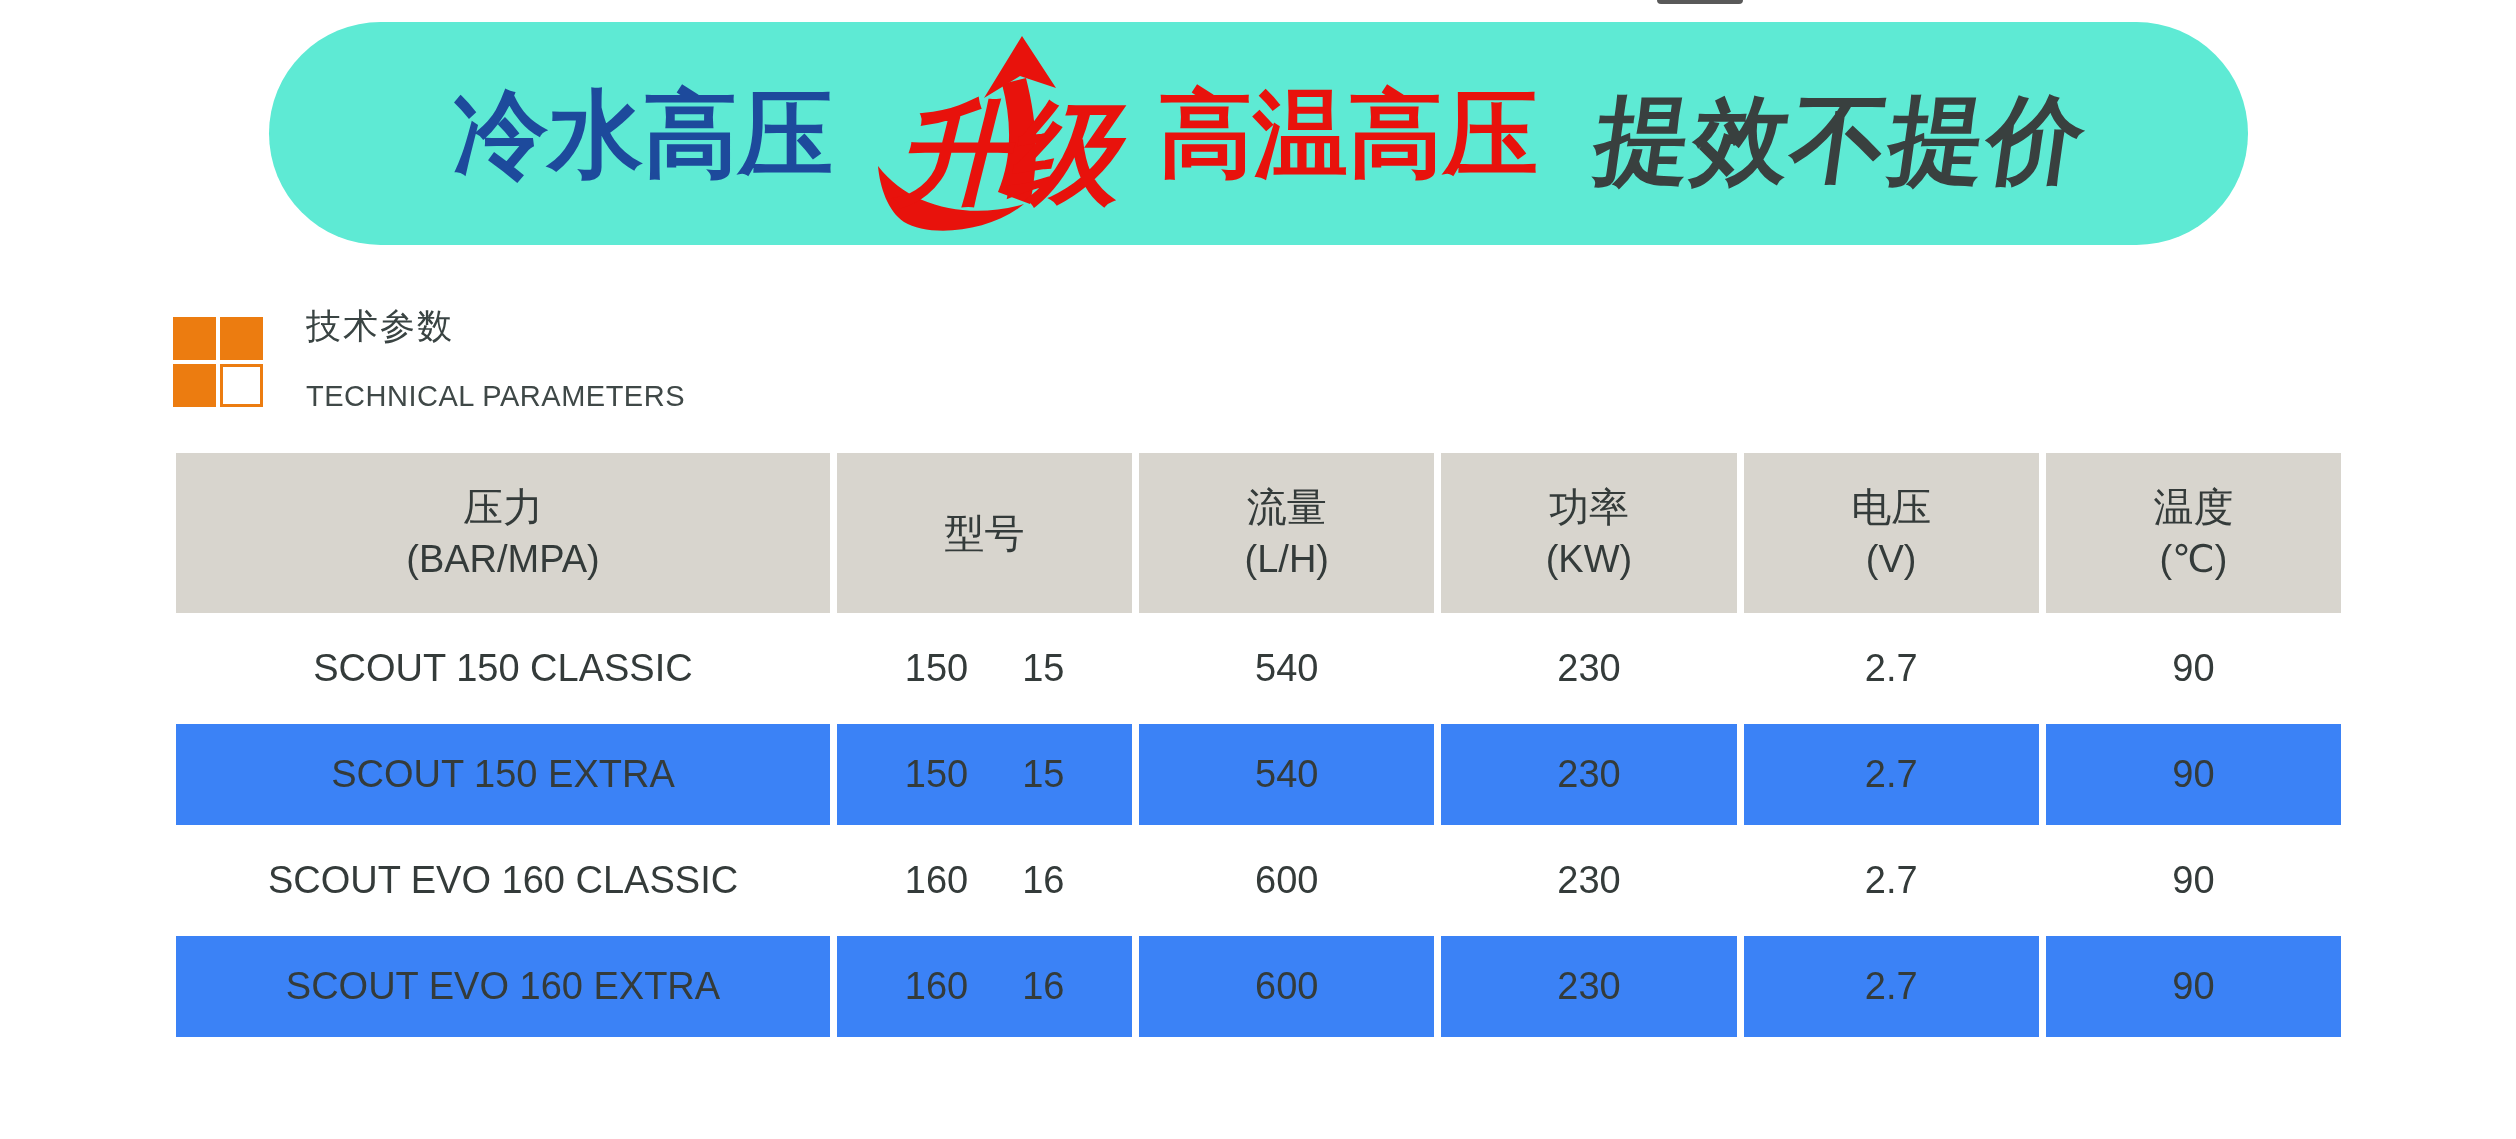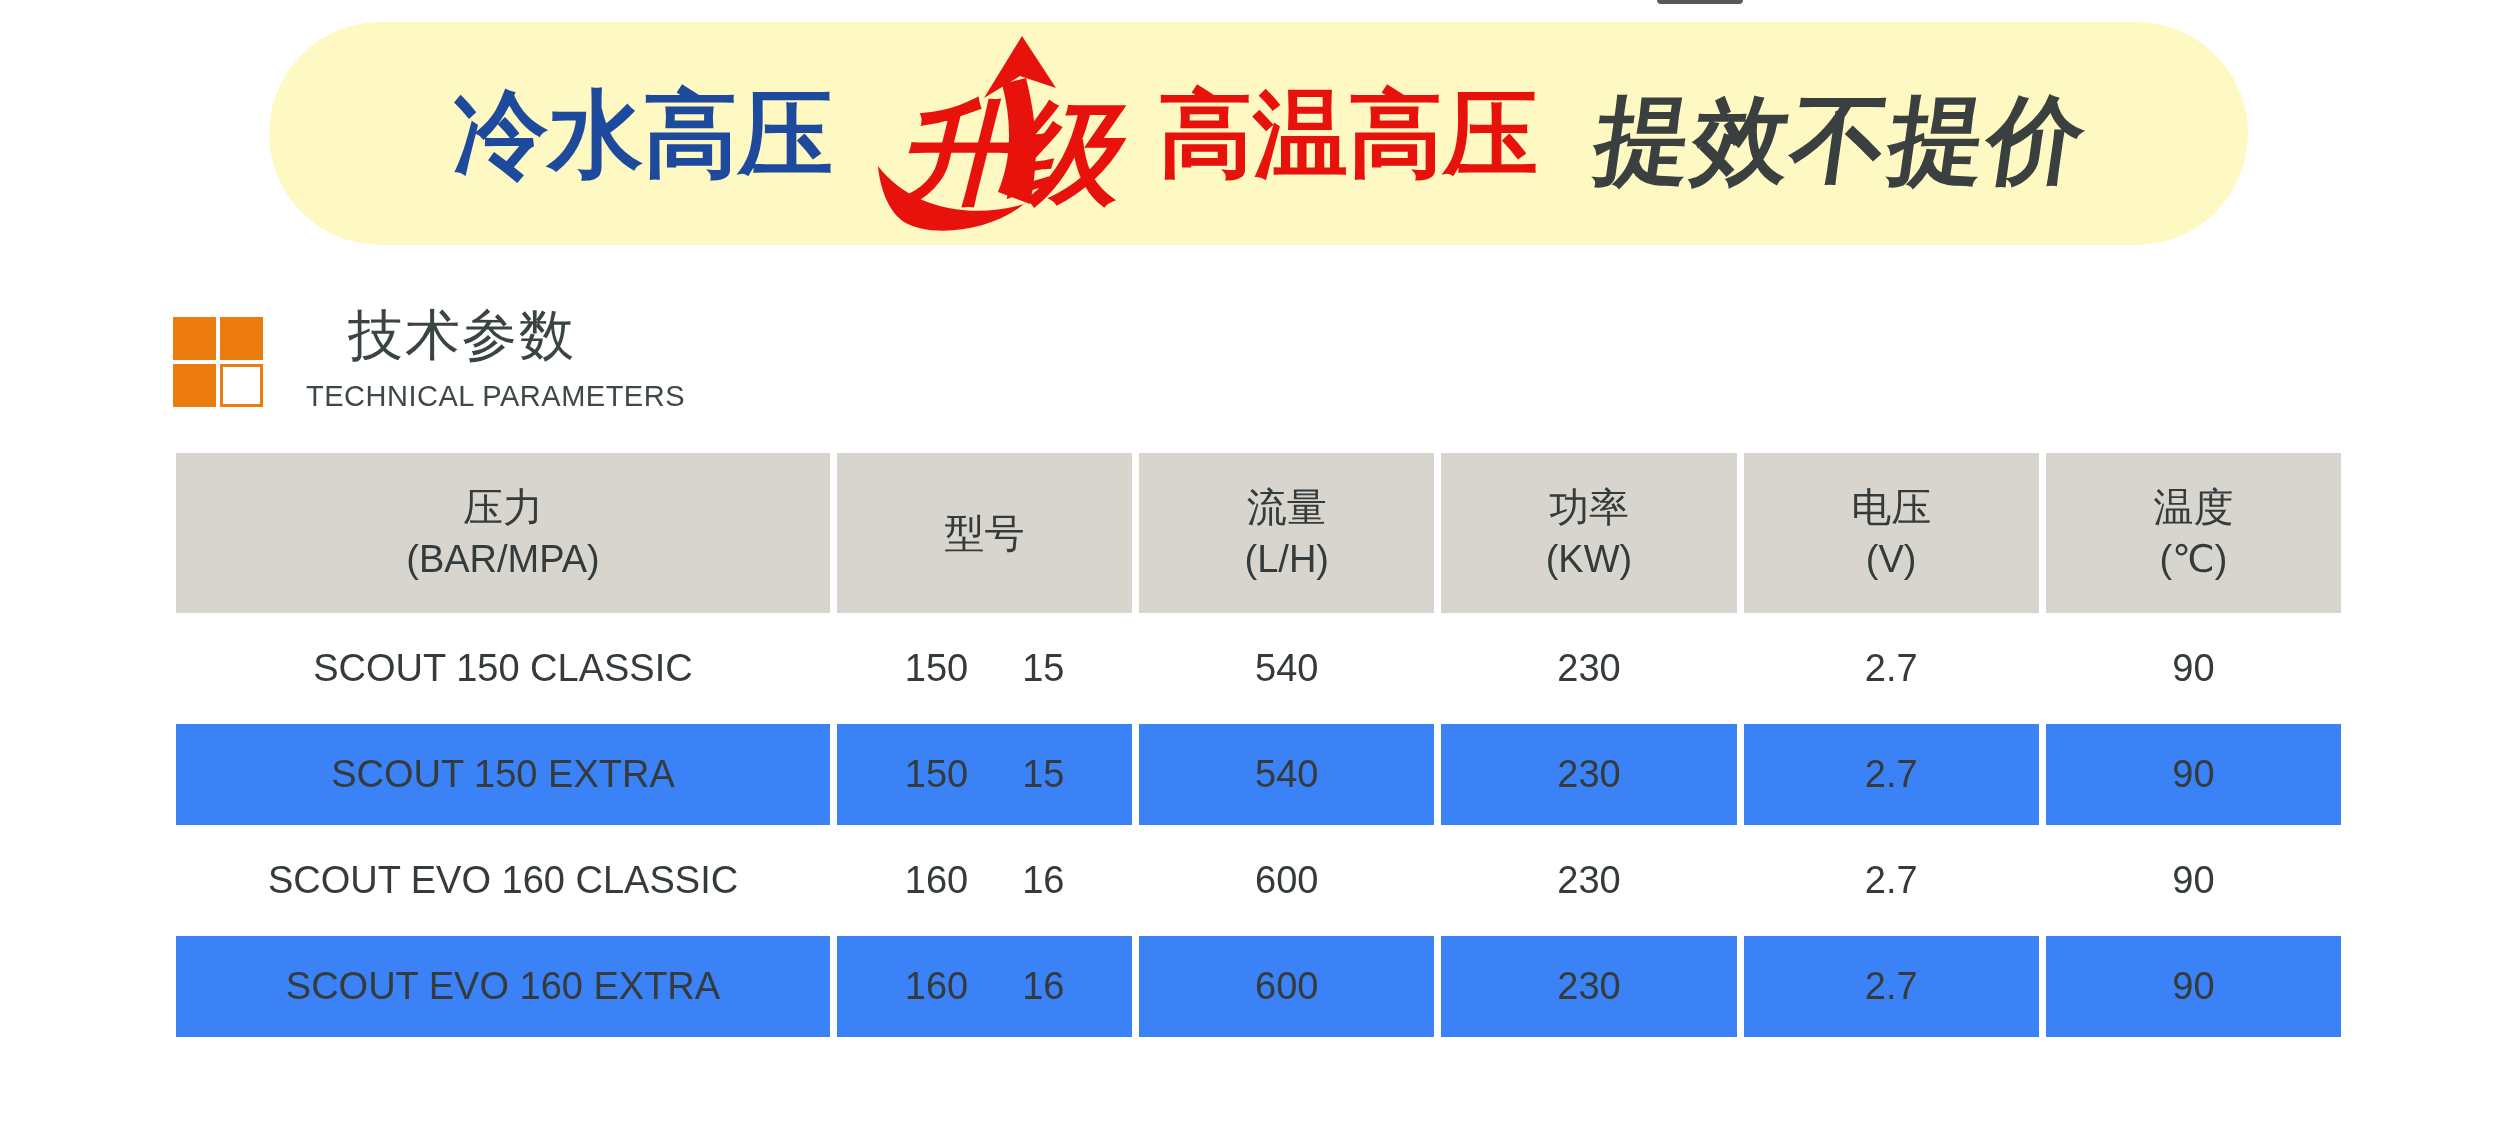--- a/index.html
+++ b/index.html
@@ -4,42 +4,42 @@
 <style>
   html,body{margin:0;padding:0;}
   body{
     width:2516px;height:1139px;position:relative;overflow:hidden;background:#ffffff;
     font-family:"Liberation Sans","DejaVu Sans",sans-serif;
   }
   
   .top-notch{position:absolute;left:1657px;top:0;width:86px;height:4px;background:#595959;border-radius:0 0 4px 4px;}
 
   
-  .banner{position:absolute;left:269px;top:22px;width:1979px;height:223px;background:#fef9c3;border-radius:112px;}
+  .banner{position:absolute;left:269px;top:22px;width:1979px;height:223px;background:#5eead4;border-radius:112px;}
   .banner .cold{
     position:absolute;left:184px;top:66px;font-size:95px;line-height:1;font-weight:700;
     color:#1d4a9c;font-family:"Liberation Serif","DejaVu Serif",serif;white-space:nowrap;
   }
   .banner .hot{
     position:absolute;left:889px;top:66px;font-size:95px;line-height:1;font-weight:700;
     color:#e8120c;font-family:"Liberation Serif","DejaVu Serif",serif;white-space:nowrap;
   }
   .banner .slogan{
     position:absolute;left:1327px;top:70px;font-size:96px;line-height:1;font-weight:900;
     color:#39403f;letter-spacing:2px;transform:skewX(-8deg);white-space:nowrap;
   }
   .banner .upgrade{position:absolute;left:601px;top:8px;width:290px;height:205px;}
   .upg-text{font-size:112px;font-weight:700;font-style:italic;fill:#e8120c;font-family:"Liberation Sans","DejaVu Sans",sans-serif;}
 
   
   .sq-icon{position:absolute;left:173px;top:317px;width:94px;height:94px;display:grid;grid-template-columns:43px 43px;grid-template-rows:43px 43px;gap:4px;}
   .sq{display:block;width:43px;height:43px;}
   .sq.f{background:#ec7c10;}
   .sq.o{background:#ffffff;border:3px solid #ec7c10;box-sizing:border-box;}
-  .sec-title{position:absolute;left:306px;top:308px;font-size:55px;line-height:1;color:#3a4443;letter-spacing:2px;white-space:nowrap;margin-left:42px;}
+  .sec-title{position:absolute;left:306px;top:308px;font-size:35px;line-height:1;color:#3a4443;letter-spacing:2px;white-space:nowrap;}
   .sec-sub{position:absolute;left:306px;top:382px;font-size:29px;line-height:1;color:#3f4847;letter-spacing:0.5px;white-space:nowrap;}
 
   
   .spec-table{
     position:absolute;left:176px;top:453px;width:2165px;
     display:grid;grid-template-columns:654px repeat(5,1fr);
     grid-template-rows:160px repeat(4,101px);
     column-gap:7px;row-gap:5px;
   }
   .cell{display:flex;align-items:center;justify-content:center;color:#343b3a;}

